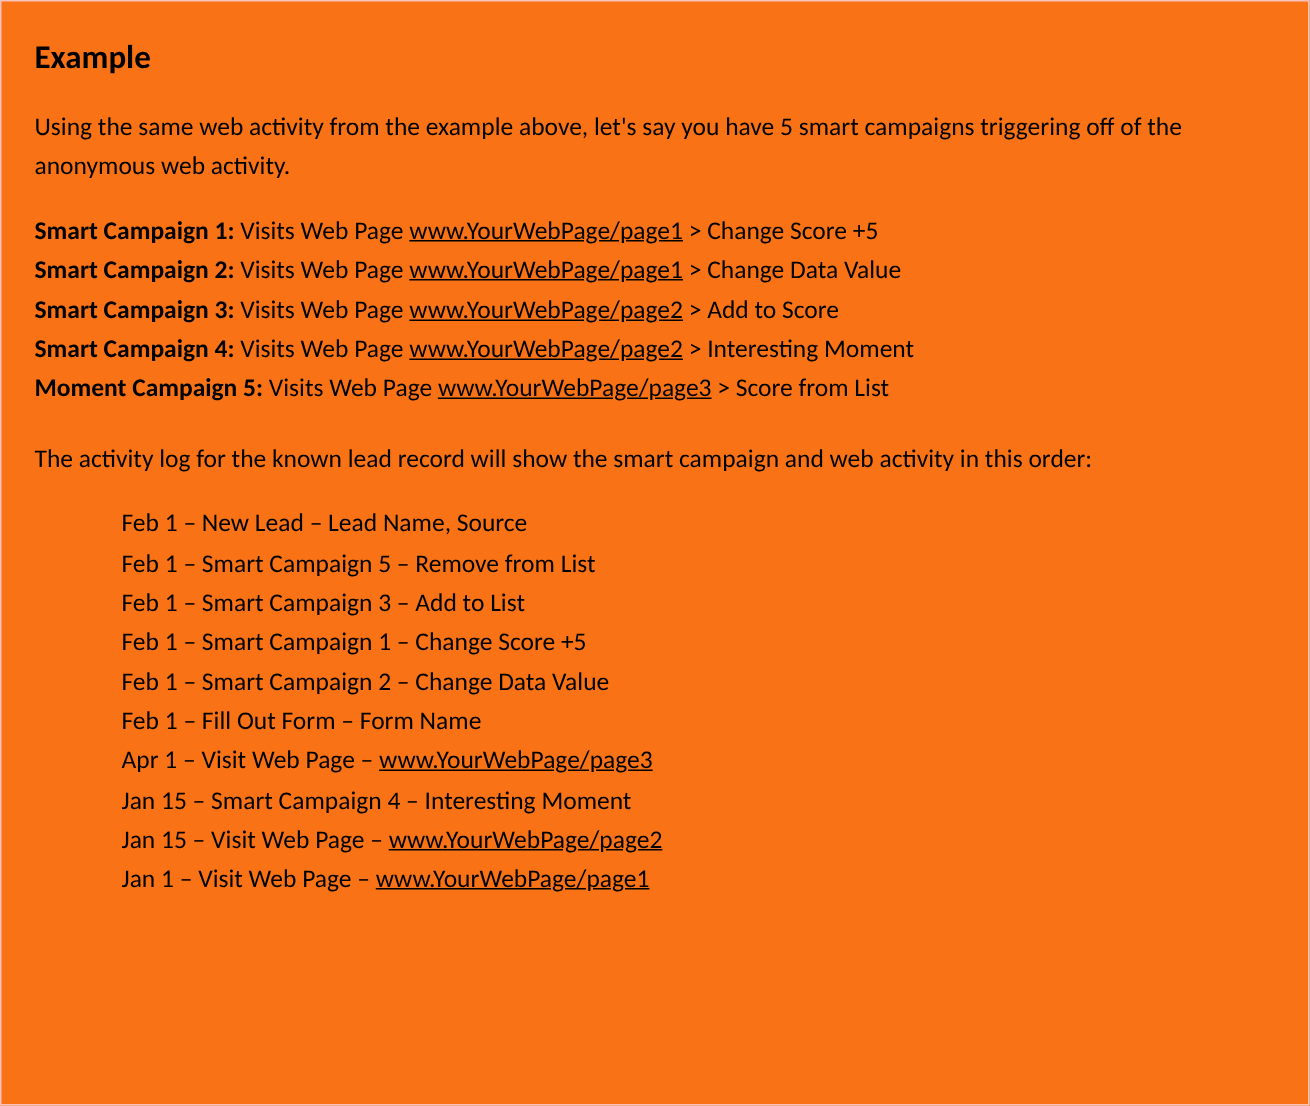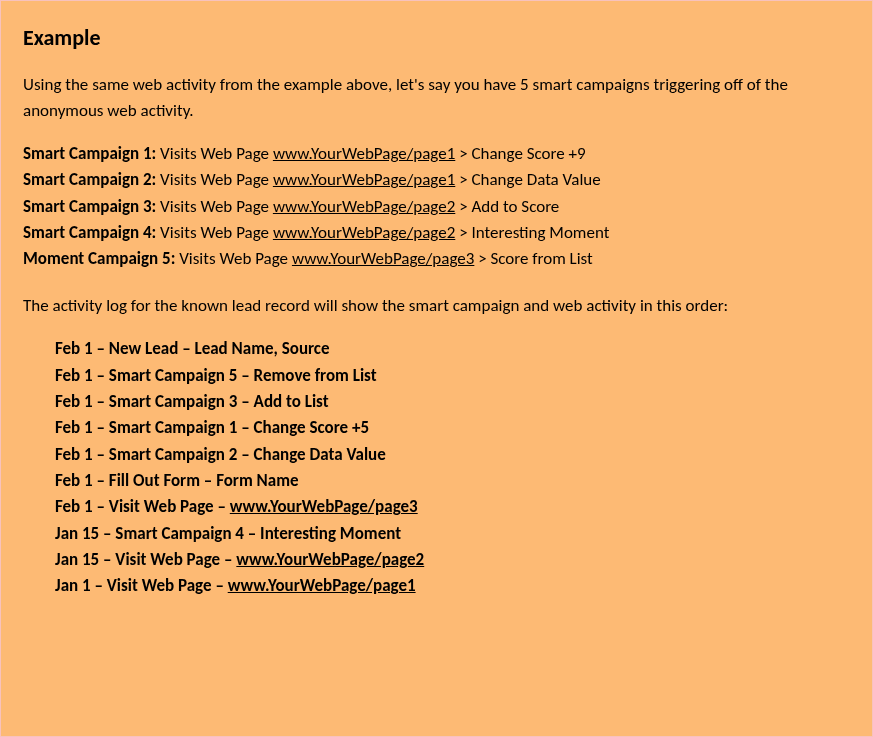--- a/index.html
+++ b/index.html
@@ -6,21 +6,21 @@
       margin: 0;
       padding: 0;
       box-sizing: border-box;
     }
     body {
       font-family: Calibri, "Segoe UI", Tahoma, sans-serif;
       background: #ffffff;
       padding: 0;
     }
     .example-box {
-      background: #fdba74;
+      background: #f97316;
       width: 873px;
       height: 737px;
       padding: 20px 22px;
       border: 1px solid #f8c2bd;
       color: #000000;
       font-size: 17px;
       line-height: 1.5;
     }
     .heading {
       font-weight: bold;
@@ -38,54 +38,53 @@
     }
     .bold {
       font-weight: bold;
       text-align: center;
     }
     .link {
       text-decoration: underline;
       color: #000000;
     }
     .log-block {
-      margin-left: 32px;
+      margin-left: 58px;
       margin-top: 0;
-      font-weight: bold;
     }
     .log-line {
       line-height: 1.55;
     }
   </style>
 </head>
 <body>
 
 <div class="example-box">
 
   <div class="heading">Example</div>
 
   <div class="para">Using the same web activity from the example above, let's say you have 5 smart campaigns triggering off of the anonymous web activity.</div>
 
 
   <div class="campaign-block">
-    <div class="campaign-line"><span class="bold">Smart Campaign 1:</span><span> Visits Web Page </span><span class="link">www.YourWebPage/page1</span><span>  &gt;  </span><span>Change Score +9</span></div>
+    <div class="campaign-line"><span class="bold">Smart Campaign 1:</span><span> Visits Web Page </span><span class="link">www.YourWebPage/page1</span><span>  &gt;  </span><span>Change Score +5</span></div>
     <div class="campaign-line"><span class="bold">Smart Campaign 2:</span><span> Visits Web Page </span><span class="link">www.YourWebPage/page1</span><span>  &gt;  </span><span>Change Data Value</span></div>
     <div class="campaign-line"><span class="bold">Smart Campaign 3:</span><span> Visits Web Page </span><span class="link">www.YourWebPage/page2</span><span>  &gt;  </span><span>Add to Score</span></div>
     <div class="campaign-line"><span class="bold">Smart Campaign 4:</span><span> Visits Web Page </span><span class="link">www.YourWebPage/page2</span><span>  &gt;  </span><span>Interesting Moment</span></div>
     <div class="campaign-line"><span class="bold">Moment Campaign 5:</span><span> Visits Web Page </span><span class="link">www.YourWebPage/page3</span><span>  &gt;  </span><span>Score from List</span></div>
   </div>
 
   <div class="para">The activity log for the known lead record will show the smart campaign and web activity in this order:</div>
 
   <div class="log-block">
     <div class="log-line"><span>Feb 1 – New Lead – Lead Name, Source</span></div>
     <div class="log-line"><span>Feb 1 – Smart Campaign 5 – Remove from List</span></div>
     <div class="log-line"><span>Feb 1 – Smart Campaign 3 – Add to List</span></div>
     <div class="log-line"><span>Feb 1 – Smart Campaign 1 – Change Score +5</span></div>
     <div class="log-line"><span>Feb 1 – Smart Campaign 2 – Change Data Value</span></div>
     <div class="log-line"><span>Feb 1 – Fill Out Form – Form Name</span></div>
-    <div class="log-line"><span>Feb 1 – Visit Web Page – </span><span class="link">www.YourWebPage/page3</span></div>
+    <div class="log-line"><span>Apr 1 – Visit Web Page – </span><span class="link">www.YourWebPage/page3</span></div>
     <div class="log-line"><span>Jan 15 – Smart Campaign 4 – Interesting Moment</span></div>
     <div class="log-line"><span>Jan 15 – Visit Web Page – </span><span class="link">www.YourWebPage/page2</span></div>
     <div class="log-line"><span>Jan 1 – Visit Web Page – </span><span class="link">www.YourWebPage/page1</span></div>
   </div>
 
 </div>
 
 </body></html>

